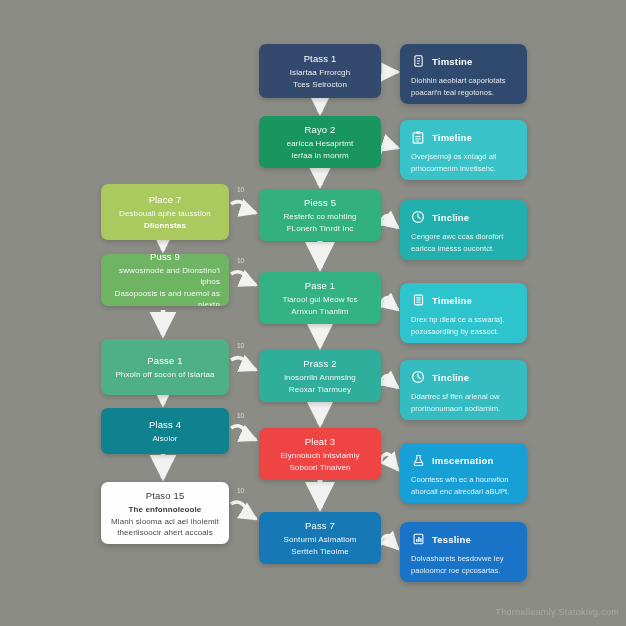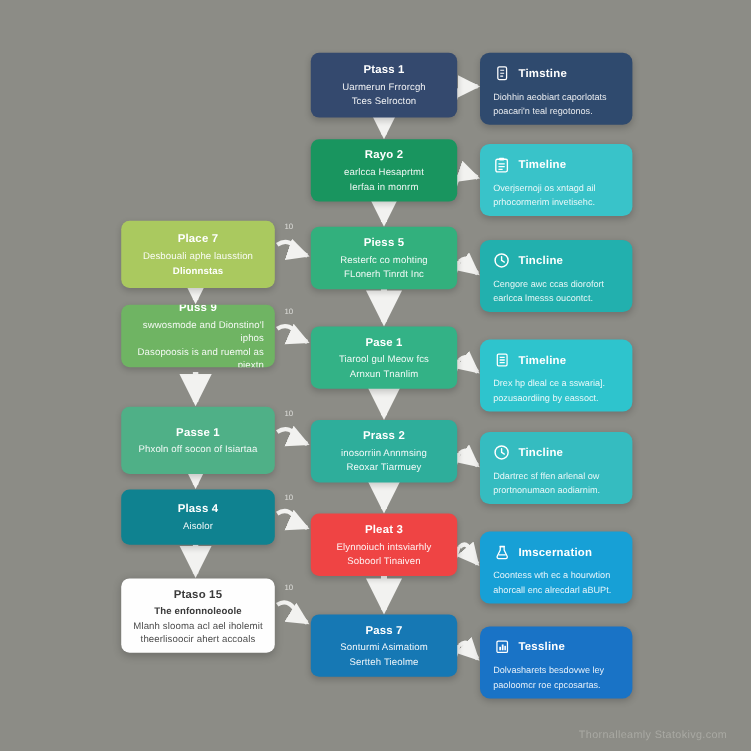--- a/index.html
+++ b/index.html
@@ -38,21 +38,21 @@
     display: flex;
     flex-direction: column;
     align-items: center;
     justify-content: center;
     padding: 7px 9px;
     text-align: center;
     overflow: hidden;
   }
   .node .n-title {
     font-size: 9.5px;
-    font-weight: bold;
+    font-weight: normal;
     line-height: 13px;
     letter-spacing: 0.15px;
     margin-bottom: 2px;
     filter: blur(0.35px);
   }
   .node .n-line {
     font-size: 8px;
     line-height: 11.5px;
     letter-spacing: 0.1px;
     opacity: 0.92;
@@ -104,21 +104,21 @@
   .edge-label {
     position: absolute;
     font-size: 6.5px;
     color: #e9e9e6;
     z-index: 2;
     filter: blur(0.4px);
     opacity: 0.85;
   }
   #watermark {
     position: absolute;
-    right: 20px;
+    right: 7px;
     bottom: 9px;
     font-size: 9px;
     color: #a9a9a3;
     letter-spacing: 0.3px;
     z-index: 5;
     filter: blur(0.55px);
   }
 </style>
 </head>
 <body>
@@ -196,21 +196,21 @@
         <div class="n-line">Aisolor</div>
       </div>
       <div class="node" style="left: 101px; top: 482px; width: 128px; height: 62px; background: rgb(254, 254, 254); color: rgb(58, 58, 58); box-shadow: rgba(0, 0, 0, 0.22) 0px 2px 7px; justify-content: space-between;">
         <div class="n-title">Ptaso 15</div>
         <div class="n-line strong">The enfonnoleoole</div>
         <div class="n-line">Mlanh slooma acl ael iholemit</div>
         <div class="n-line">theerlisoocir ahert accoals</div>
       </div>
       <div class="node" style="left: 259px; top: 44px; width: 122px; height: 54px; background: rgb(52, 73, 110); color: rgb(255, 255, 255);">
         <div class="n-title">Ptass 1</div>
-        <div class="n-line">Uarmerun Frrorcgh</div>
+        <div class="n-line">Isiartaa Frrorcgh</div>
         <div class="n-line">Tces Selrocton</div>
       </div>
       <div class="node" style="left: 259px; top: 116px; width: 122px; height: 52px; background: rgb(25, 149, 95); color: rgb(255, 255, 255);">
         <div class="n-title">Rayo 2</div>
         <div class="n-line">earlcca Hesaprtmt</div>
         <div class="n-line">Ierfaa in monrm</div>
       </div>
       <div class="node" style="left: 259px; top: 189px; width: 122px; height: 52px; background: rgb(50, 176, 125); color: rgb(255, 255, 255);">
         <div class="n-title">Piess 5</div>
         <div class="n-line">Resterfc co mohting</div>

